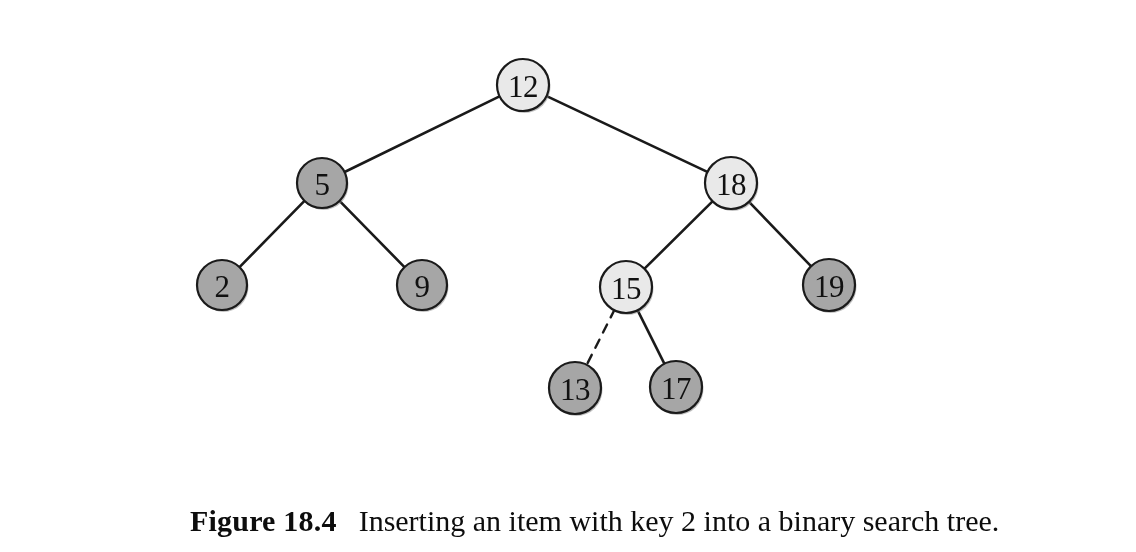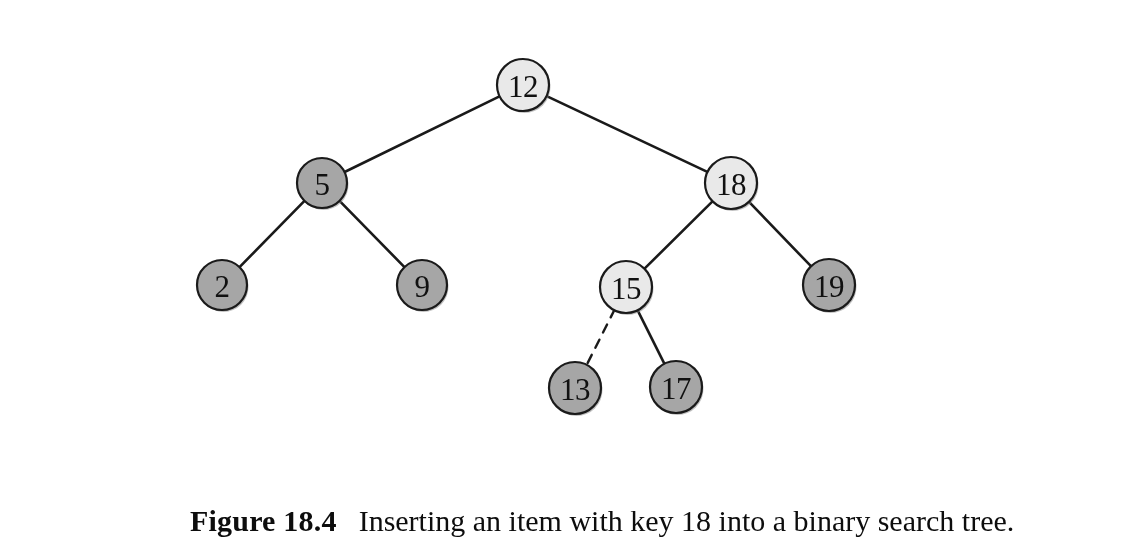--- a/index.html
+++ b/index.html
@@ -119,16 +119,16 @@
         </g>
         <g>
           <circle cx="677.5" cy="389" r="26" fill="#8d8d8d" opacity="0.55"></circle>
           <circle cx="676" cy="387" r="26" fill="#a6a6a6" stroke="#1a1a1a" stroke-width="2.2"></circle>
           <text x="676" y="388" class="node-label">17</text>
         </g>
       </g>
   </svg>
 
   <div class="caption">
-    <span class="fig-num">Figure 18.4</span><span class="fig-gap"></span><span class="fig-text">Inserting an item with key 18 into a binary search tree. </span>
+    <span class="fig-num">Figure 18.4</span><span class="fig-gap"></span><span class="fig-text">Inserting an item with key 2 into a binary search tree. </span>
   </div>
 
 </div>
 
 </body></html>

